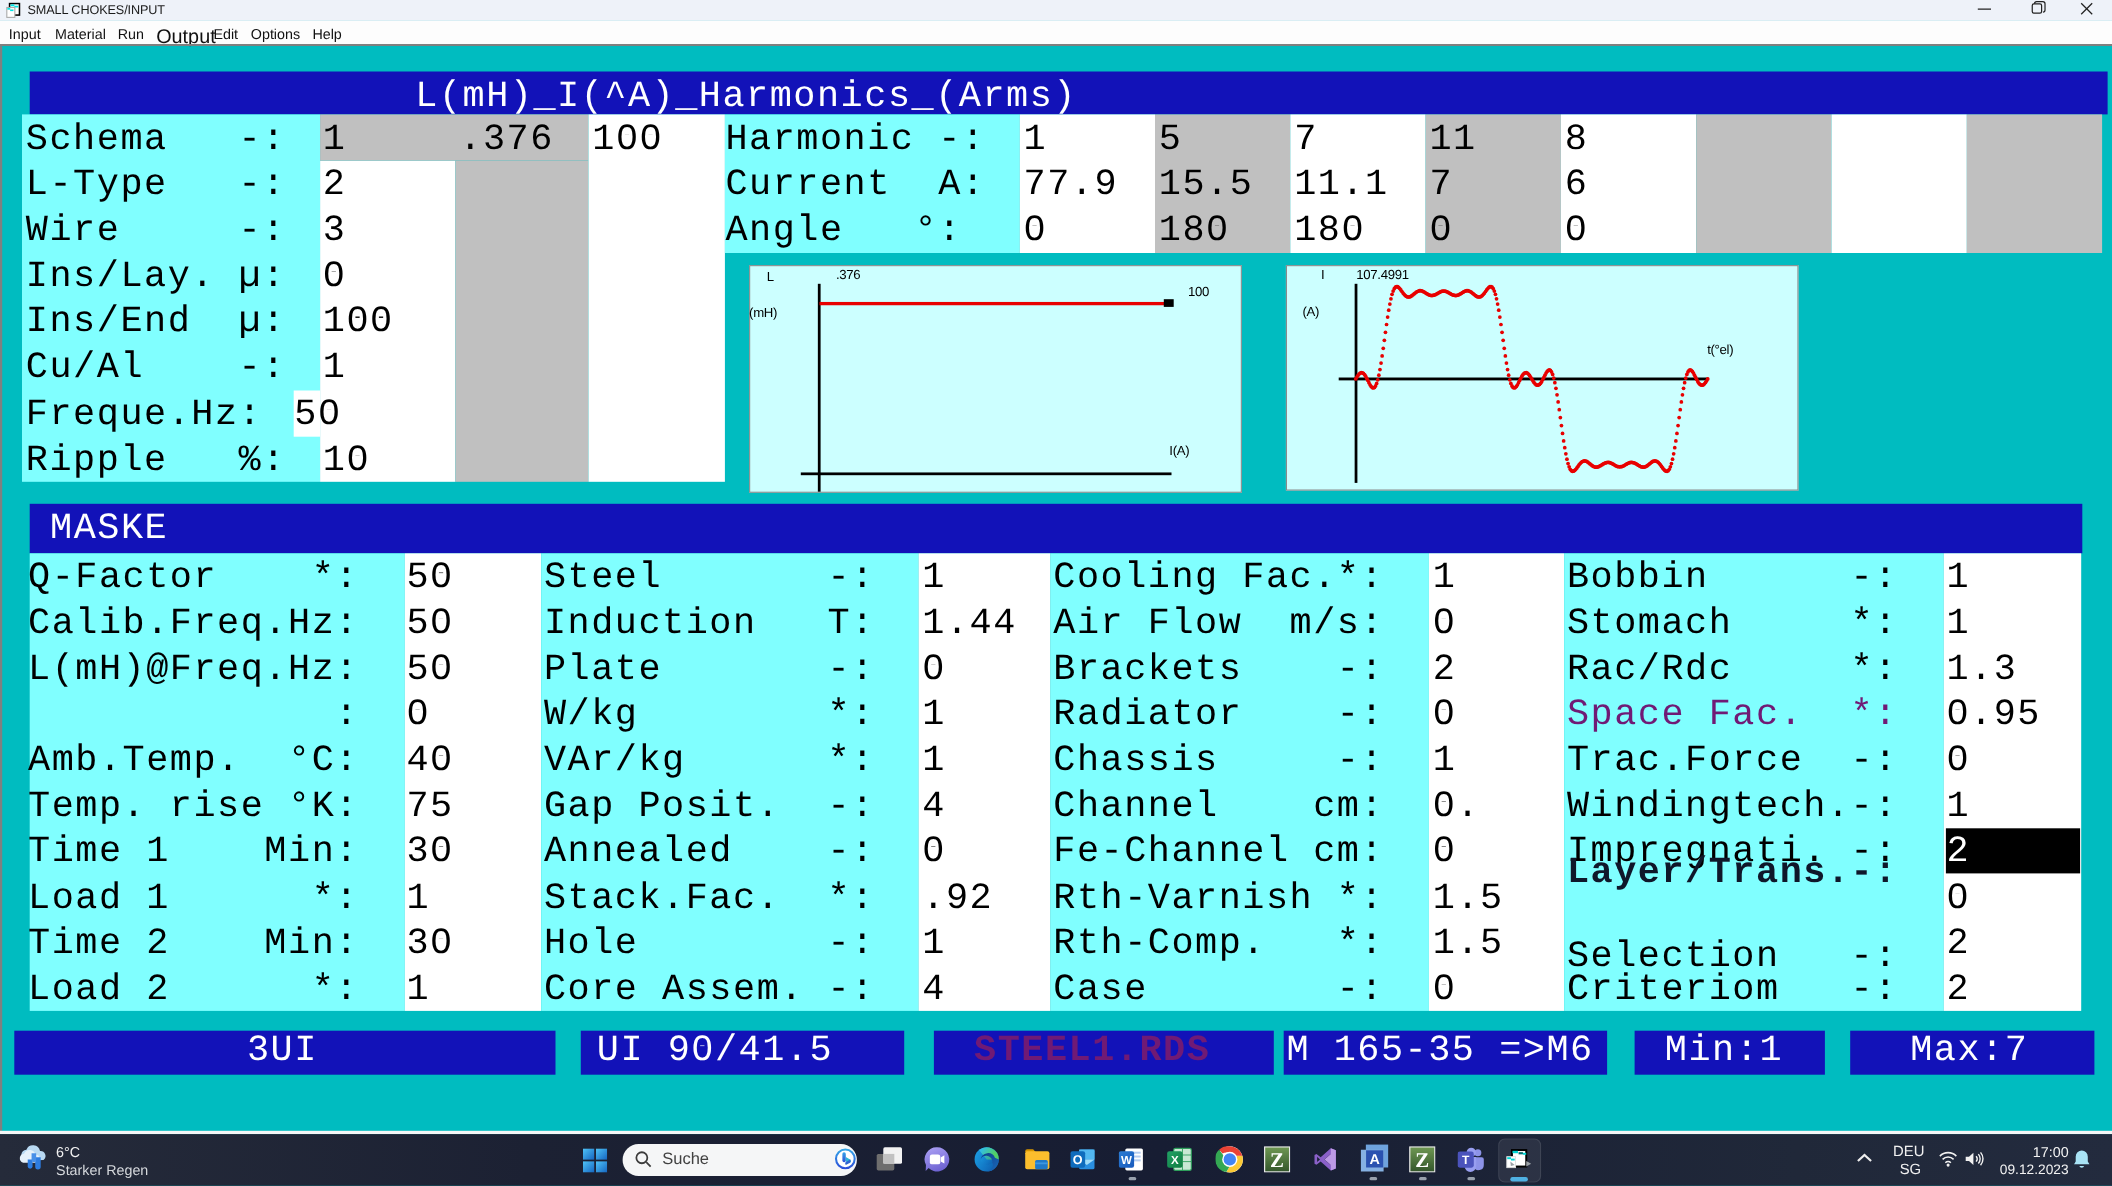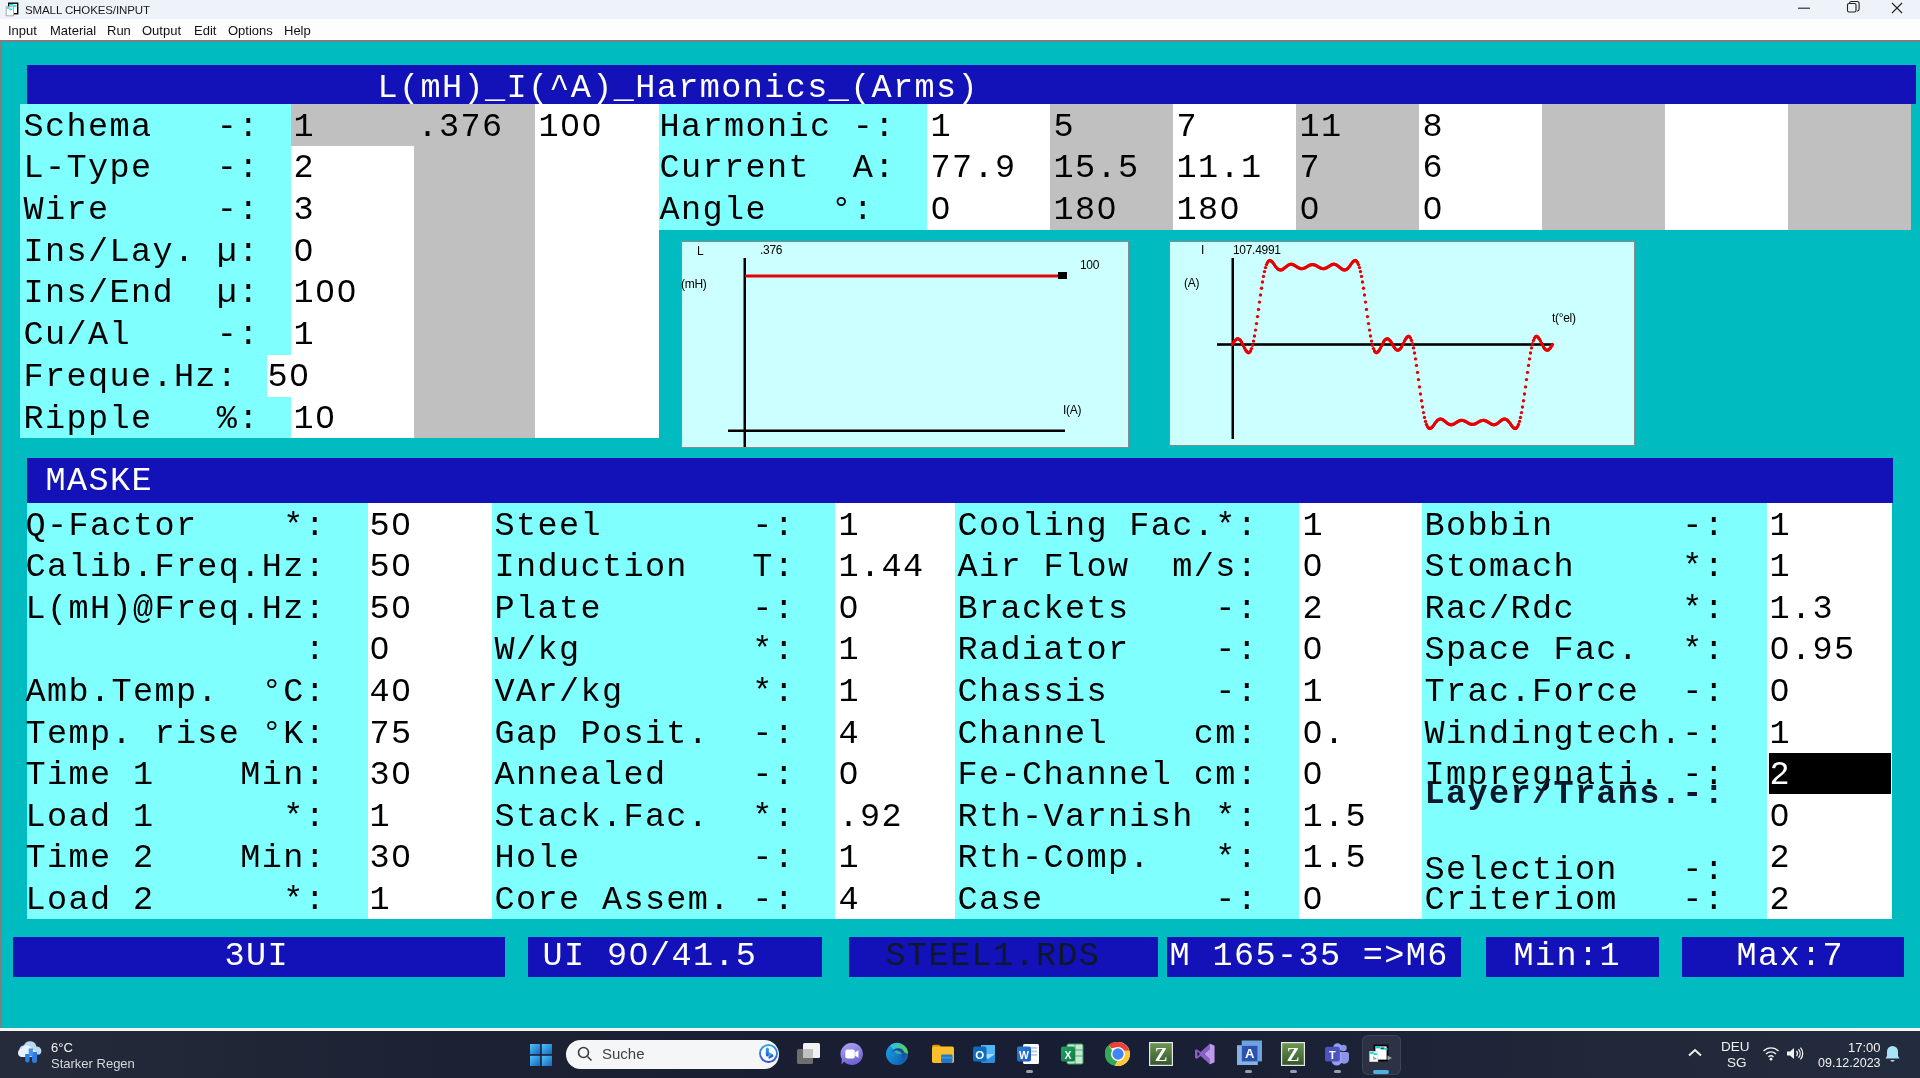--- a/index.html
+++ b/index.html
@@ -24,21 +24,21 @@
         <rect x="57.5" y="3.5" width="8.5" height="8.5" rx="1.5"></rect>
         <path d="M59.5 3.5 v-0.1 a2 2 0 0 1 2-1.9 h 5.6 a2 2 0 0 1 2 2 v 5.6 a2 2 0 0 1 -1.9 2"></path>
         <line x1="102" y1="3" x2="112" y2="13"></line>
         <line x1="112" y1="3" x2="102" y2="13"></line>
       </g>
     </svg>
 <div class="abs" style="left:0;top:19px;width:1920px;height:21px;background:#fdfdfd"></div>
 <div class="s" style="left:8px;top:23px;font-size:13px;color:#111">Input</div>
 <div class="s" style="left:50px;top:23px;font-size:13px;color:#111">Material</div>
 <div class="s" style="left:107px;top:23px;font-size:13px;color:#111">Run</div>
-<div class="s" style="left:142px;top:23px;font-size:13px;color:#111">Output</div>
+<div class="s" style="left:142px;top:23px;font-size:18px;color:#111">Output</div>
 <div class="s" style="left:194px;top:23px;font-size:13px;color:#111">Edit</div>
 <div class="s" style="left:228px;top:23px;font-size:13px;color:#111">Options</div>
 <div class="s" style="left:284px;top:23px;font-size:13px;color:#111">Help</div>
 <div class="abs" style="left:0;top:40px;width:1920px;height:2px;background:#7f7f7f"></div>
 <div class="abs" style="left:0;top:42px;width:1920px;height:986px;background:#00bcc0"></div>
 <div class="abs" style="left:0;top:42px;width:2px;height:986px;background:#808080"></div>
 <div class="abs" style="left:27px;top:65px;width:1889px;height:39px;background:#1212b8"></div>
 <div class="m" style="left:377.5px;top:67.5px;color:#fff;">L(mH)_I(^A)_Harmonics_(Arms)</div>
 <div class="abs" style="left:20px;top:104px;width:271px;height:334px;background:#80ffff"></div>
 <div class="abs" style="left:291px;top:146px;width:123px;height:292px;background:#fff"></div>
@@ -469,21 +469,21 @@
 <div class="m" style="left:957.5px;top:588.6999999999999px;color:#000;">Brackets&nbsp;&nbsp;&nbsp;&nbsp;-:</div>
 <div class="m" style="left:1302.5px;top:588.6999999999999px;color:#000;">2</div>
 <div class="m" style="left:1424.5px;top:588.6999999999999px;color:#000;">Rac/Rdc&nbsp;&nbsp;&nbsp;&nbsp;&nbsp;*:</div>
 <div class="m" style="left:1769.5px;top:588.6999999999999px;color:#000;">1.3</div>
 <div class="m" style="left:25.5px;top:630.3px;color:#000;">&nbsp;&nbsp;&nbsp;&nbsp;&nbsp;&nbsp;&nbsp;&nbsp;&nbsp;&nbsp;&nbsp;&nbsp;&nbsp;:</div>
 <div class="m" style="left:369.5px;top:630.3px;color:#000;">0<i style="position:absolute;left:6.8px;top:15.2px;width:6.6px;height:5.8px;background:#fff"></i></div>
 <div class="m" style="left:494.5px;top:630.3px;color:#000;">W/kg&nbsp;&nbsp;&nbsp;&nbsp;&nbsp;&nbsp;&nbsp;&nbsp;*:</div>
 <div class="m" style="left:838.5px;top:630.3px;color:#000;">1</div>
 <div class="m" style="left:957.5px;top:630.3px;color:#000;">Radiator&nbsp;&nbsp;&nbsp;&nbsp;-:</div>
 <div class="m" style="left:1302.5px;top:630.3px;color:#000;">0<i style="position:absolute;left:6.8px;top:15.2px;width:6.6px;height:5.8px;background:#fff"></i></div>
-<div class="m" style="left:1424.5px;top:630.3px;color:#000000;">Space&nbsp;Fac.&nbsp;&nbsp;*:</div>
+<div class="m" style="left:1424.5px;top:630.3px;color:#701a75;">Space&nbsp;Fac.&nbsp;&nbsp;*:</div>
 <div class="m" style="left:1769.5px;top:630.3px;color:#000;">0.95<i style="position:absolute;left:6.8px;top:15.2px;width:6.6px;height:5.8px;background:#fff"></i></div>
 <div class="m" style="left:25.5px;top:671.9px;color:#000;">Amb.Temp.&nbsp;&nbsp;°C:</div>
 <div class="m" style="left:369.5px;top:671.9px;color:#000;">40<i style="position:absolute;left:28.3px;top:15.2px;width:6.6px;height:5.8px;background:#fff"></i></div>
 <div class="m" style="left:494.5px;top:671.9px;color:#000;">VAr/kg&nbsp;&nbsp;&nbsp;&nbsp;&nbsp;&nbsp;*:</div>
 <div class="m" style="left:838.5px;top:671.9px;color:#000;">1</div>
 <div class="m" style="left:957.5px;top:671.9px;color:#000;">Chassis&nbsp;&nbsp;&nbsp;&nbsp;&nbsp;-:</div>
 <div class="m" style="left:1302.5px;top:671.9px;color:#000;">1</div>
 <div class="m" style="left:1424.5px;top:671.9px;color:#000;">Trac.Force&nbsp;&nbsp;-:</div>
 <div class="m" style="left:1769.5px;top:671.9px;color:#000;">0<i style="position:absolute;left:6.8px;top:15.2px;width:6.6px;height:5.8px;background:#fff"></i></div>
 <div class="m" style="left:25.5px;top:713.5px;color:#000;">Temp.&nbsp;rise&nbsp;°K:</div>
@@ -524,21 +524,21 @@
 <div class="m" style="left:838.5px;top:879.9px;color:#000;">4</div>
 <div class="m" style="left:957.5px;top:879.9px;color:#000;">Case&nbsp;&nbsp;&nbsp;&nbsp;&nbsp;&nbsp;&nbsp;&nbsp;-:</div>
 <div class="m" style="left:1302.5px;top:879.9px;color:#000;">0<i style="position:absolute;left:6.8px;top:15.2px;width:6.6px;height:5.8px;background:#fff"></i></div>
 <div class="m" style="left:1424.5px;top:879.9px;color:#000;">Criteriom&nbsp;&nbsp;&nbsp;-:</div>
 <div class="m" style="left:1769.5px;top:879.9px;color:#000;">2</div>
 <div class="abs" style="left:13px;top:937px;width:492px;height:40px;background:#1212b8"></div>
 <div class="m" style="left:224.5px;top:935.8px;color:#fff;">3UI</div>
 <div class="abs" style="left:528px;top:937px;width:294px;height:40px;background:#1212b8"></div>
 <div class="m" style="left:542.5px;top:935.8px;color:#fff;">UI&nbsp;90/41.5<i style="position:absolute;left:92.7px;top:15.2px;width:6.6px;height:5.8px;background:#1212b8"></i></div>
 <div class="abs" style="left:849px;top:937px;width:309px;height:40px;background:#1212b8"></div>
-<div class="m" style="left:885.5px;top:935.8px;color:#0f172a;">STEEL1.RDS</div>
+<div class="m" style="left:885.5px;top:935.8px;color:#701a75;font-weight:bold;">STEEL1.RDS</div>
 <div class="abs" style="left:1167px;top:937px;width:294px;height:40px;background:#1212b8"></div>
 <div class="m" style="left:1169.5px;top:935.8px;color:#fff;">M&nbsp;165-35&nbsp;=&gt;M6</div>
 <div class="abs" style="left:1486px;top:937px;width:173px;height:40px;background:#1212b8"></div>
 <div class="m" style="left:1513.5px;top:935.8px;color:#fff;">Min:1</div>
 <div class="abs" style="left:1682px;top:937px;width:222px;height:40px;background:#1212b8"></div>
 <div class="m" style="left:1736.5px;top:935.8px;color:#fff;">Max:7</div>
 <div class="abs" style="left:0;top:1028px;width:1920px;height:3px;background:#f4f6f6"></div>
 <div class="abs" style="left:0;top:1031px;width:1920px;height:47px;background:linear-gradient(90deg,#252b3a 0%,#1c2133 25%,#171d33 55%,#202839 85%,#232b3e 100%)"></div>
 <svg class="abs" style="left:17px;top:1041px" width="28" height="26" viewBox="0 0 28 26">
 <path d="M6 14 a5 5 0 0 1 1 -9.8 a6.5 6.5 0 0 1 12.4 1.2 a4.6 4.6 0 0 1 3.2 8.2 z" fill="#b8d9f2"></path>

